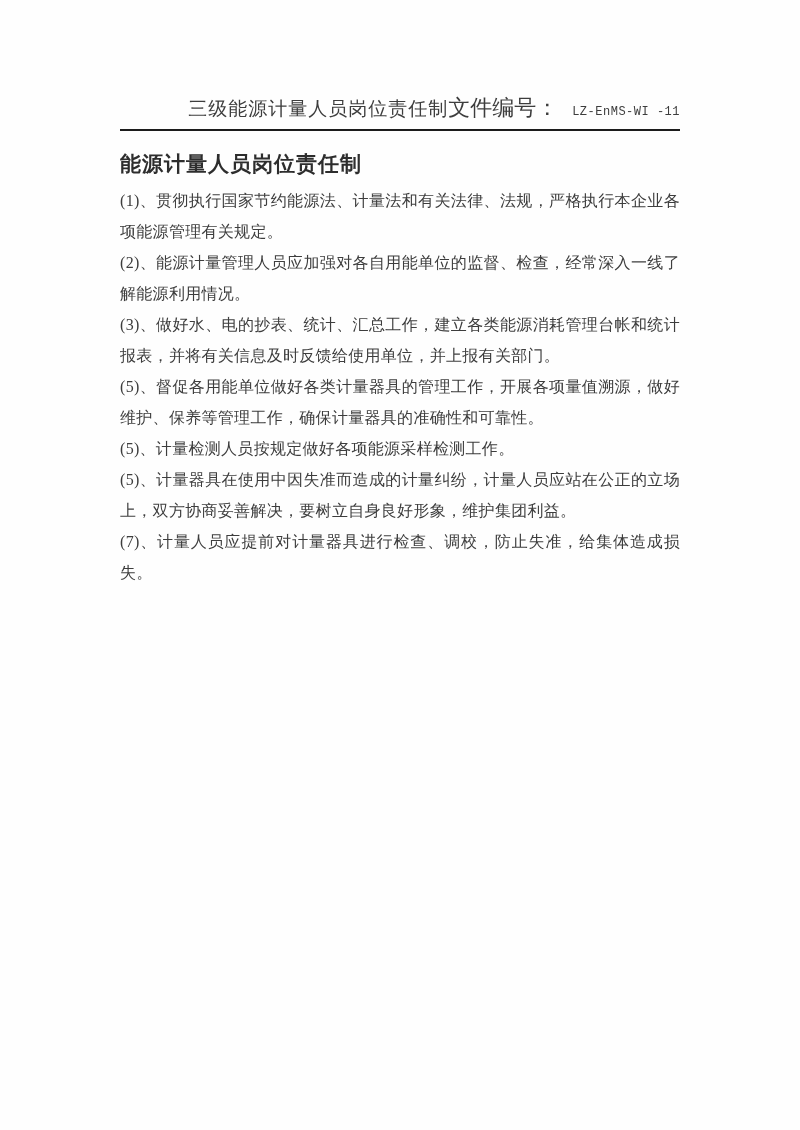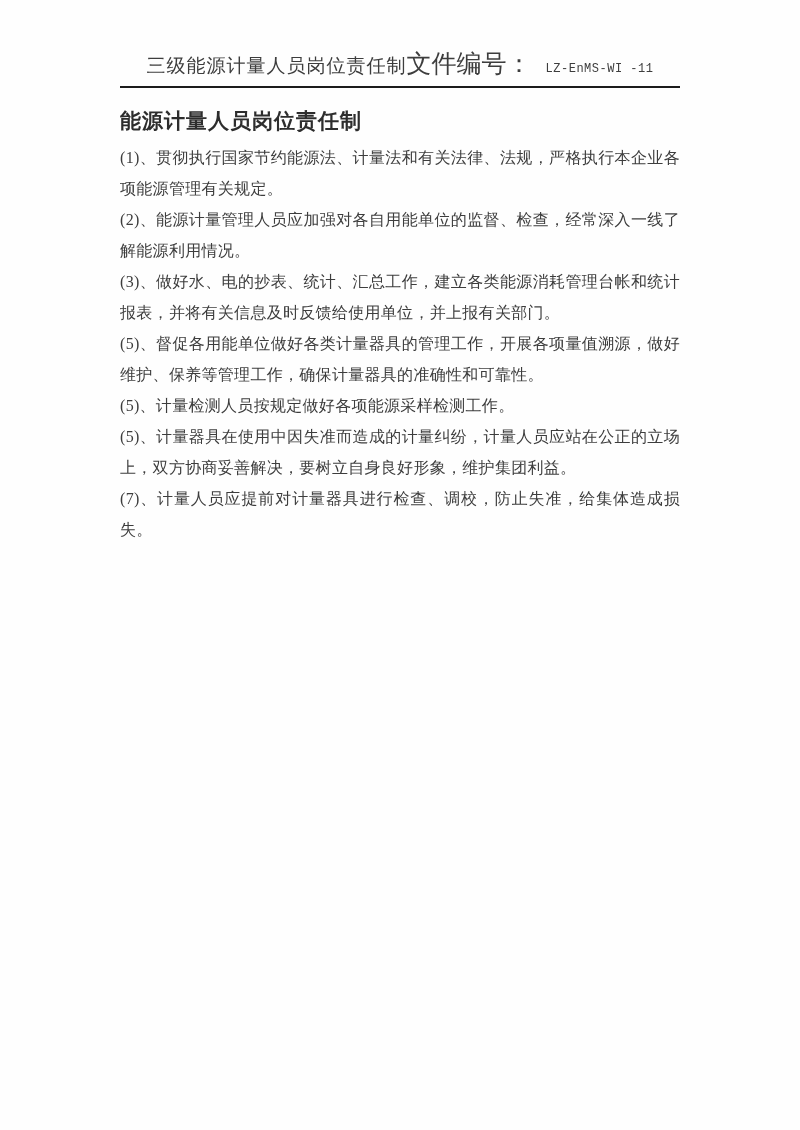--- a/index.html
+++ b/index.html
@@ -19,37 +19,38 @@
     overflow: hidden;
   }
   .content {
     position: absolute;
     left: 120px;
     top: 52px;
     width: 560px;
   }
   .doc-header {
     display: flex;
-    justify-content: center;
+    justify-content: flex-end;
     align-items: baseline;
     line-height: 24px;
+    margin-top: 44px;
   }
   .doc-header .left-title {
     font-size: 19px;
     letter-spacing: 1px;
     white-space: nowrap;
   }
   .doc-header .right-group {
     display: flex;
     align-items: baseline;
     gap: 14px;
     white-space: nowrap;
   }
   .doc-header .num-label {
-    font-size: 25px;
+    font-size: 22px;
   }
   .doc-header .num-code {
     font-family: "Liberation Mono", "DejaVu Sans Mono", monospace;
     font-size: 12px;
     letter-spacing: 0.5px;
   }
   .header-rule {
     margin-top: 5px;
     height: 0;
     border-bottom: 2px solid var(--rule);

